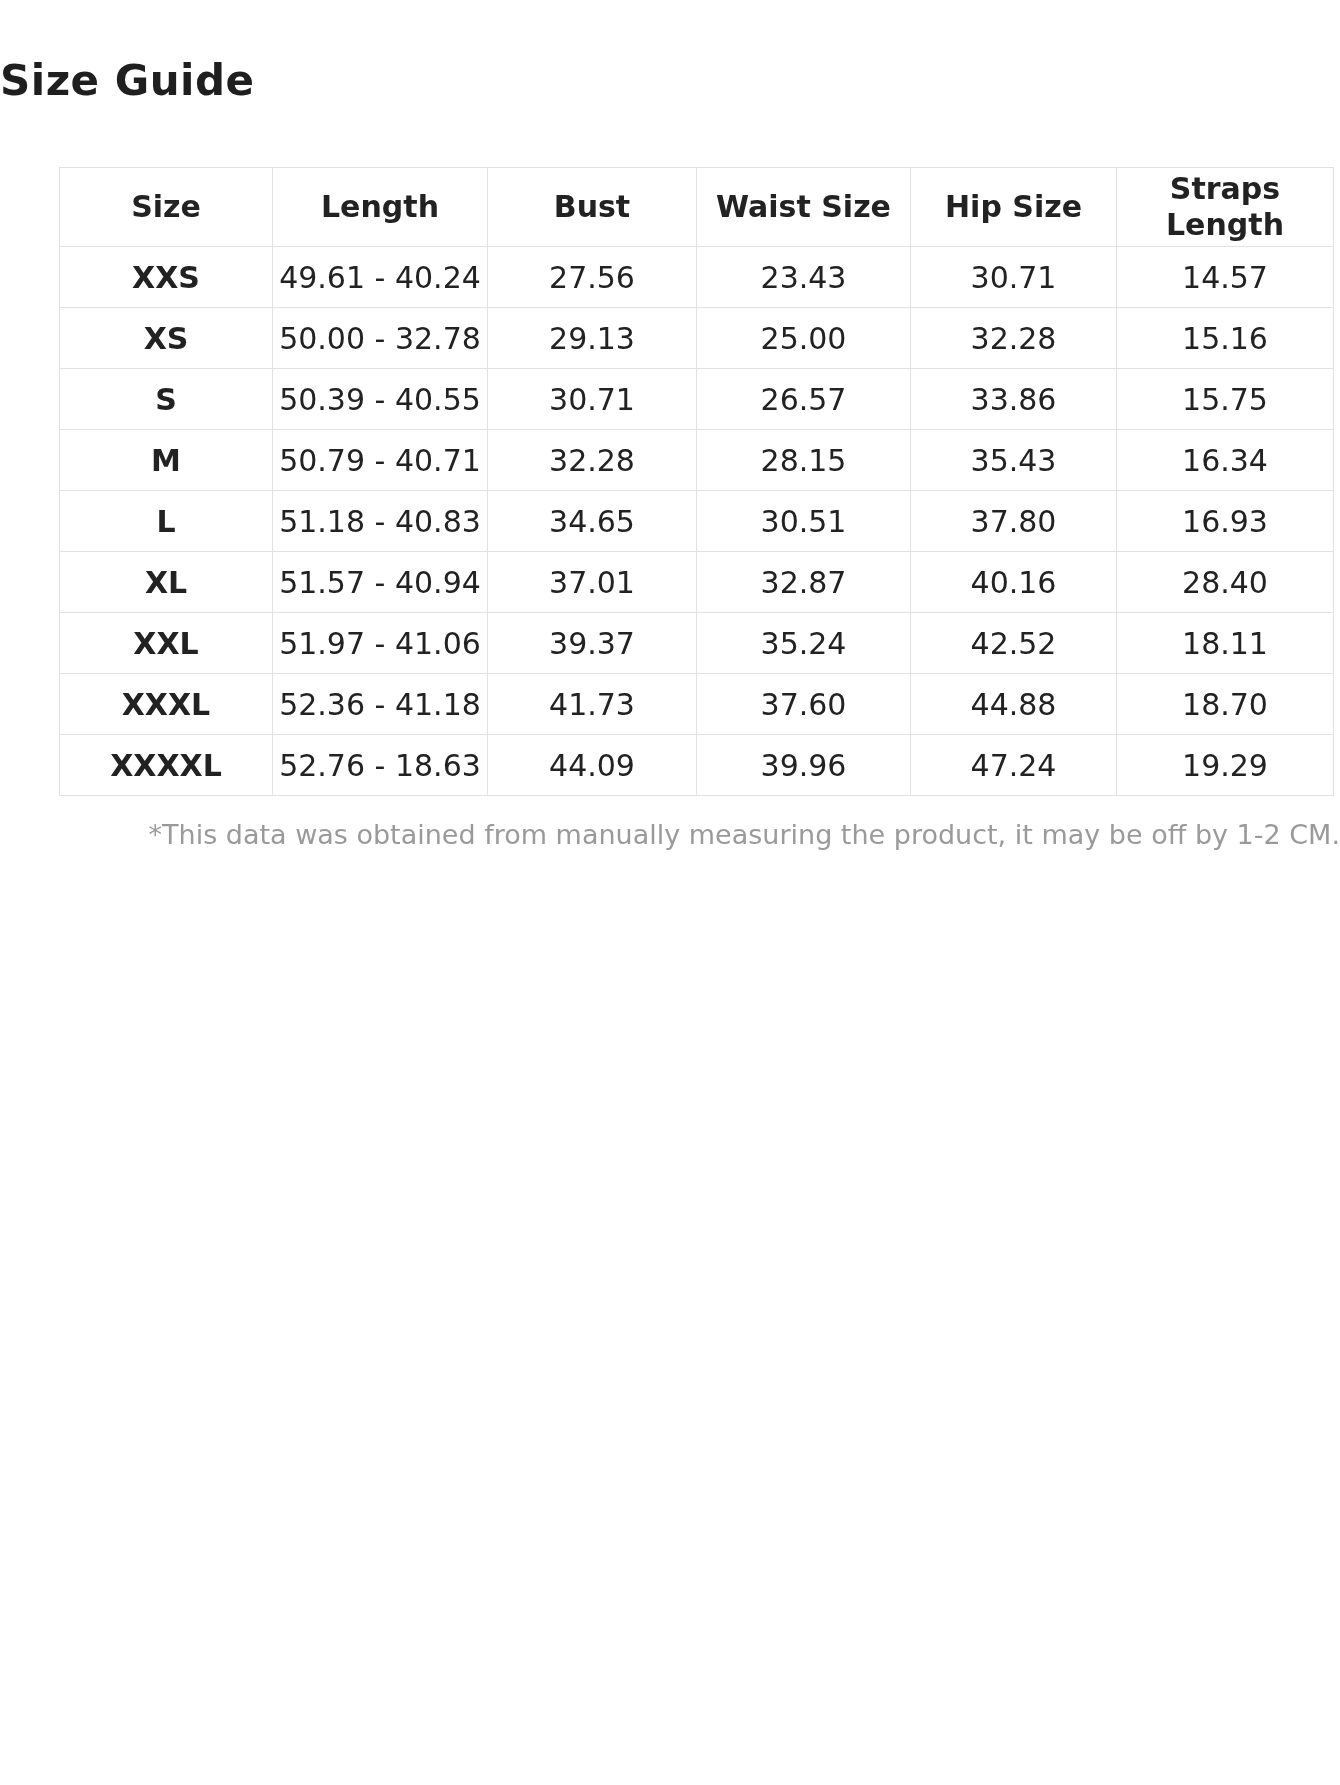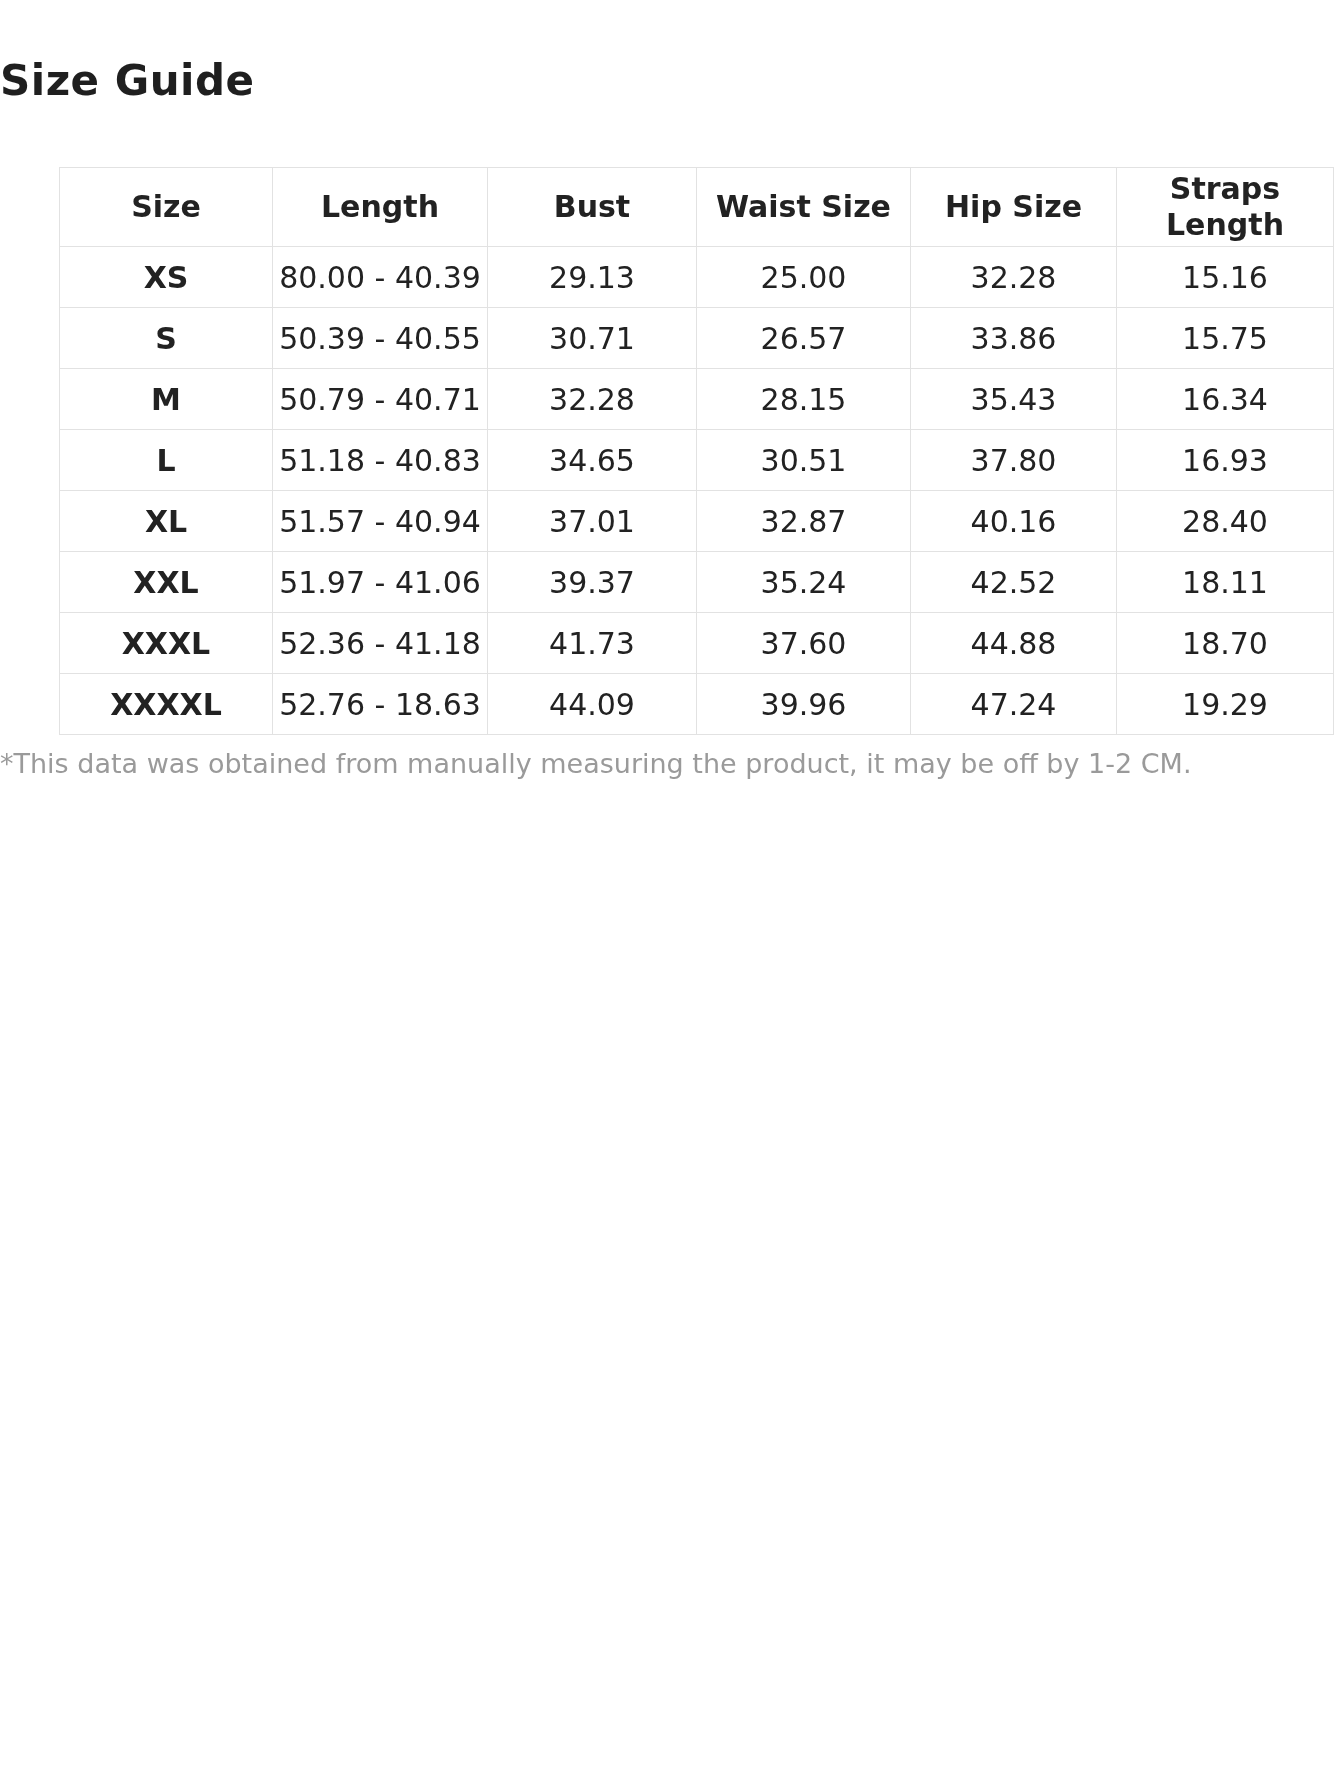--- a/index.html
+++ b/index.html
@@ -47,22 +47,22 @@
   }
   table.size-table tbody td {
     height: 60px;
     font-size: 30px;
     font-weight: normal;
   }
   table.size-table tbody td.size-cell {
     font-weight: bold;
   }
   .footnote {
-    margin-top: 13px;
-    text-align: left;
+    margin-top: 23px;
+    text-align: right;
     font-size: 27px;
     line-height: 32px;
     color: #9a9a9a;
   }
 </style>
 </head>
 <body>
 
 <h1 class="page-title">Size Guide</h1>
 
@@ -80,22 +80,30 @@
       <th>Size</th>
       <th>Length</th>
       <th>Bust</th>
       <th>Waist Size</th>
       <th>Hip Size</th>
       <th>Straps Length</th>
     </tr>
   </thead>
   <tbody>
     <tr>
+      <td class="size-cell">XXS</td>
+      <td>49.61 - 40.24</td>
+      <td>27.56</td>
+      <td>23.43</td>
+      <td>30.71</td>
+      <td>14.57</td>
+    </tr>
+    <tr>
       <td class="size-cell">XS</td>
-      <td>80.00 - 40.39</td>
+      <td>50.00 - 32.78</td>
       <td>29.13</td>
       <td>25.00</td>
       <td>32.28</td>
       <td>15.16</td>
     </tr>
     <tr>
       <td class="size-cell">S</td>
       <td>50.39 - 40.55</td>
       <td>30.71</td>
       <td>26.57</td>

